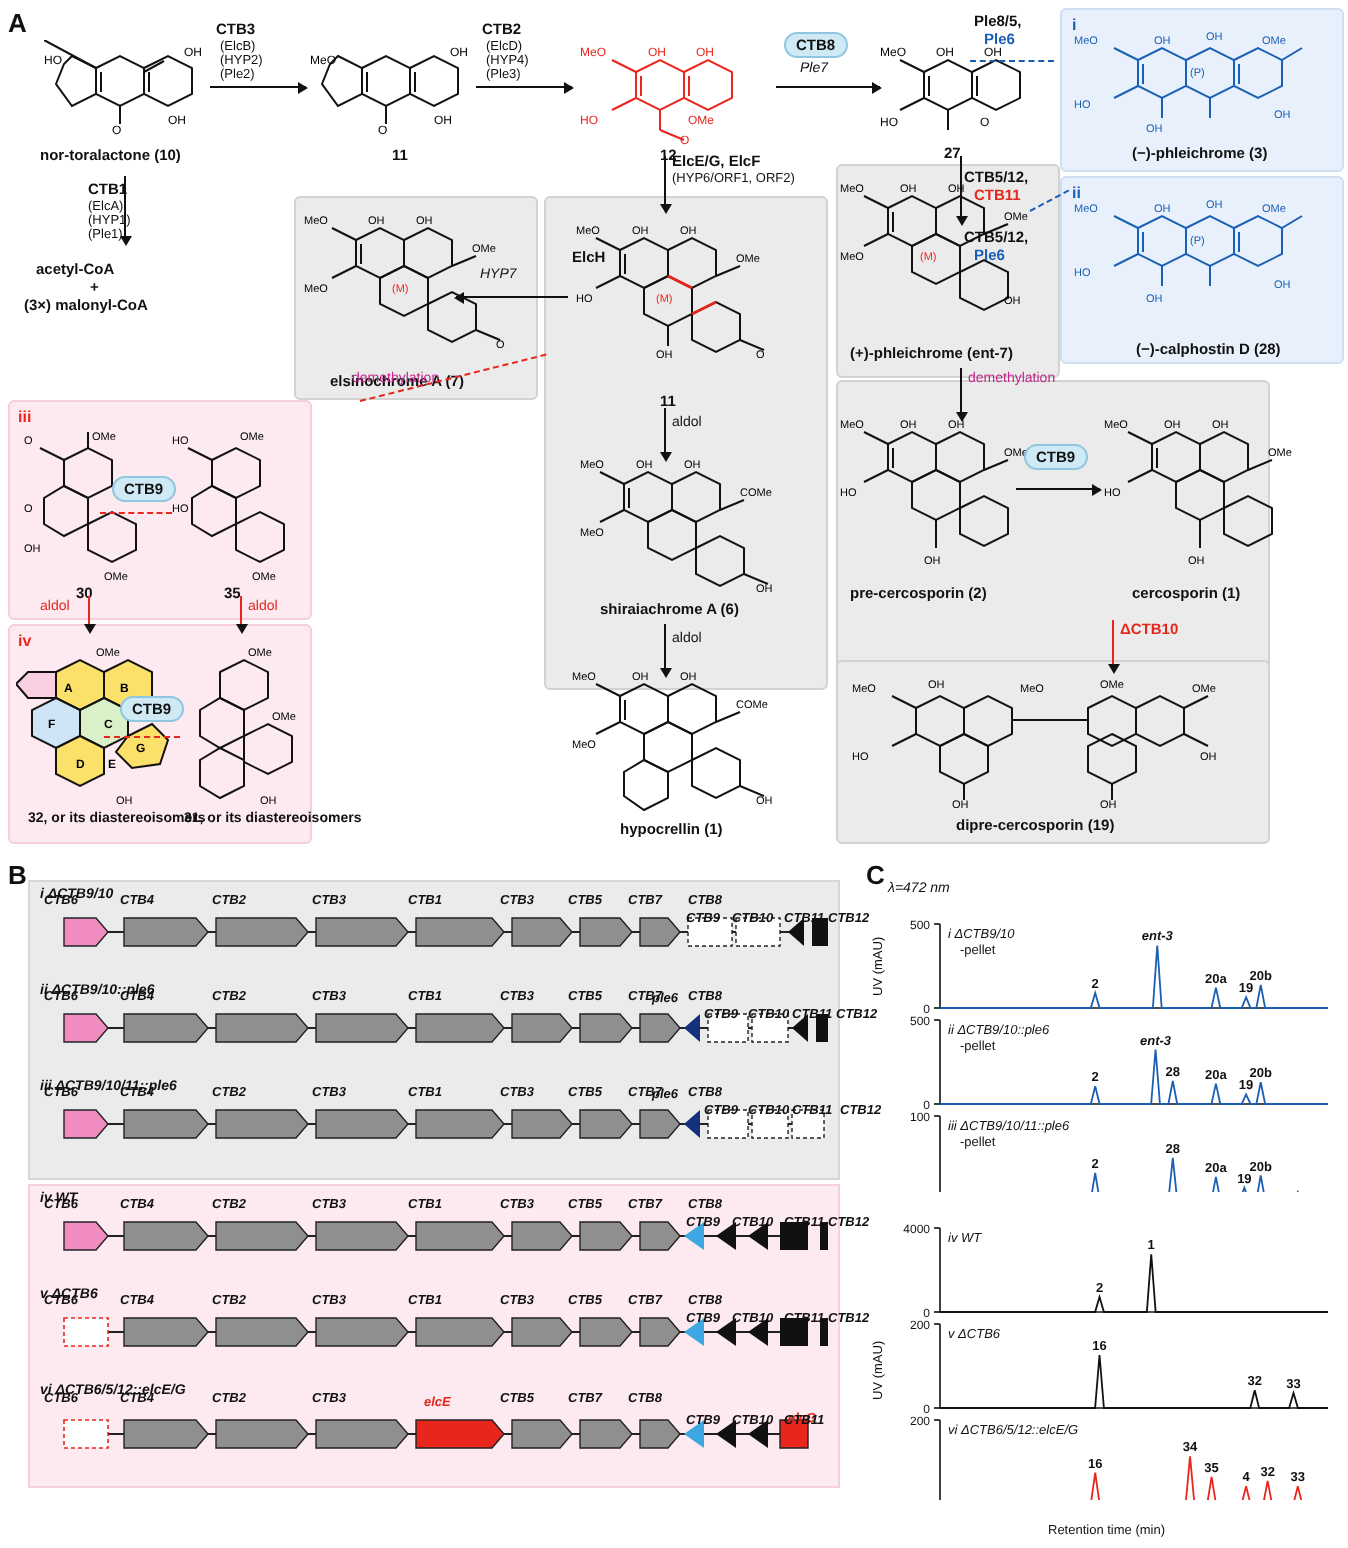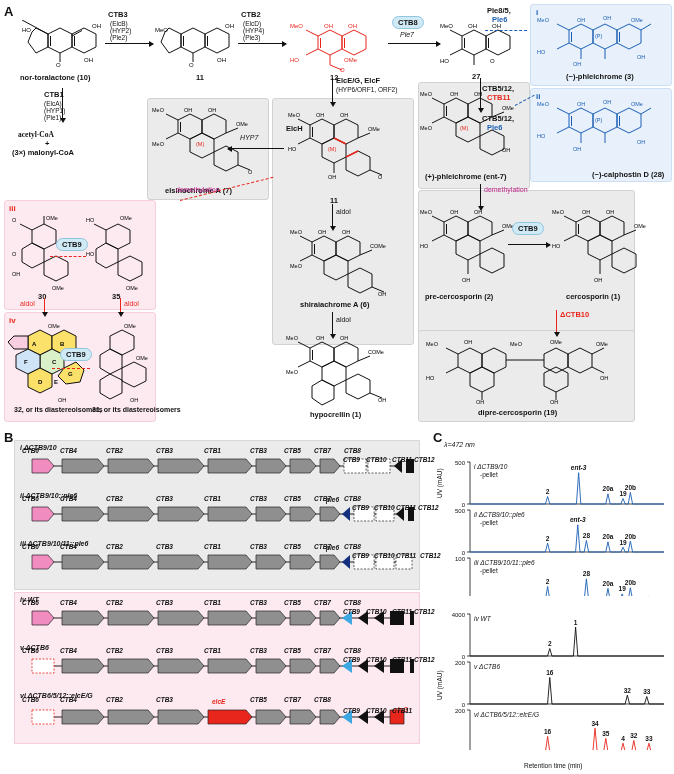--- a/index.html
+++ b/index.html
@@ -200,29 +200,29 @@
       </g>
       <text x="0" y="10" font-size="5.5" fill="#1b5fb4" font-family="Liberation Sans">MeO</text>
       <text x="0" y="42" font-size="5.5" fill="#1b5fb4" font-family="Liberation Sans">HO</text>
       <text x="40" y="10" font-size="5.5" fill="#1b5fb4" font-family="Liberation Sans">OH</text>
       <text x="66" y="8" font-size="5.5" fill="#1b5fb4" font-family="Liberation Sans">OH</text>
       <text x="94" y="10" font-size="5.5" fill="#1b5fb4" font-family="Liberation Sans">OMe</text>
       <text x="58" y="26" font-size="5.5" fill="#1b5fb4" font-family="Liberation Sans">(P)</text>
       <text x="100" y="48" font-size="5.5" fill="#1b5fb4" font-family="Liberation Sans">OH</text>
       <text x="36" y="55" font-size="5.5" fill="#1b5fb4" font-family="Liberation Sans">OH</text>
     </svg>
-    <div class="tb" style="left:592px;top:170px;">(−)-calphostin D (28)</div>
+    <div class="tb" style="left:568px;top:170px;">(−)-calphostin D (28)</div>
 
     <div class="var" style="left:62px;top:88px;height:30px;"></div>
     <div class="varU" style="left:62px;top:88px;height:0px;"></div>
     <div class="tb" style="left:44px;top:90px;">CTB1</div>
     <div class="cap" style="left:44px;top:100px;">(ElcA)</div>
     <div class="cap" style="left:44px;top:107px;">(HYP1)</div>
     <div class="cap" style="left:44px;top:114px;">(Ple1)</div>
-    <div class="tb" style="left:18px;top:130px;font-family:Liberation Serif, serif;">acetyl-CoA</div>
+    <div class="tb" style="left:18px;top:130px;">acetyl-CoA</div>
     <div class="tb" style="left:45px;top:139px;">+</div>
     <div class="tb" style="left:12px;top:148px;">(3×) malonyl-CoA</div>
 
     <div class="var" style="left:332px;top:78px;height:24px;"></div>
     <div class="tb" style="left:336px;top:76px;"><span>ElcE/G, ElcF</span></div>
     <div class="cap" style="left:336px;top:86px;">(HYP6/ORF1, ORF2)</div>
 
     <svg class="mol" style="left:288px;top:105px;" width="110" height="90" viewBox="0 0 110 90">
       <g stroke="#111" stroke-width="1" fill="none">
         <polygon points="22,20 34,14 46,20 46,33 34,39 22,33"></polygon>

